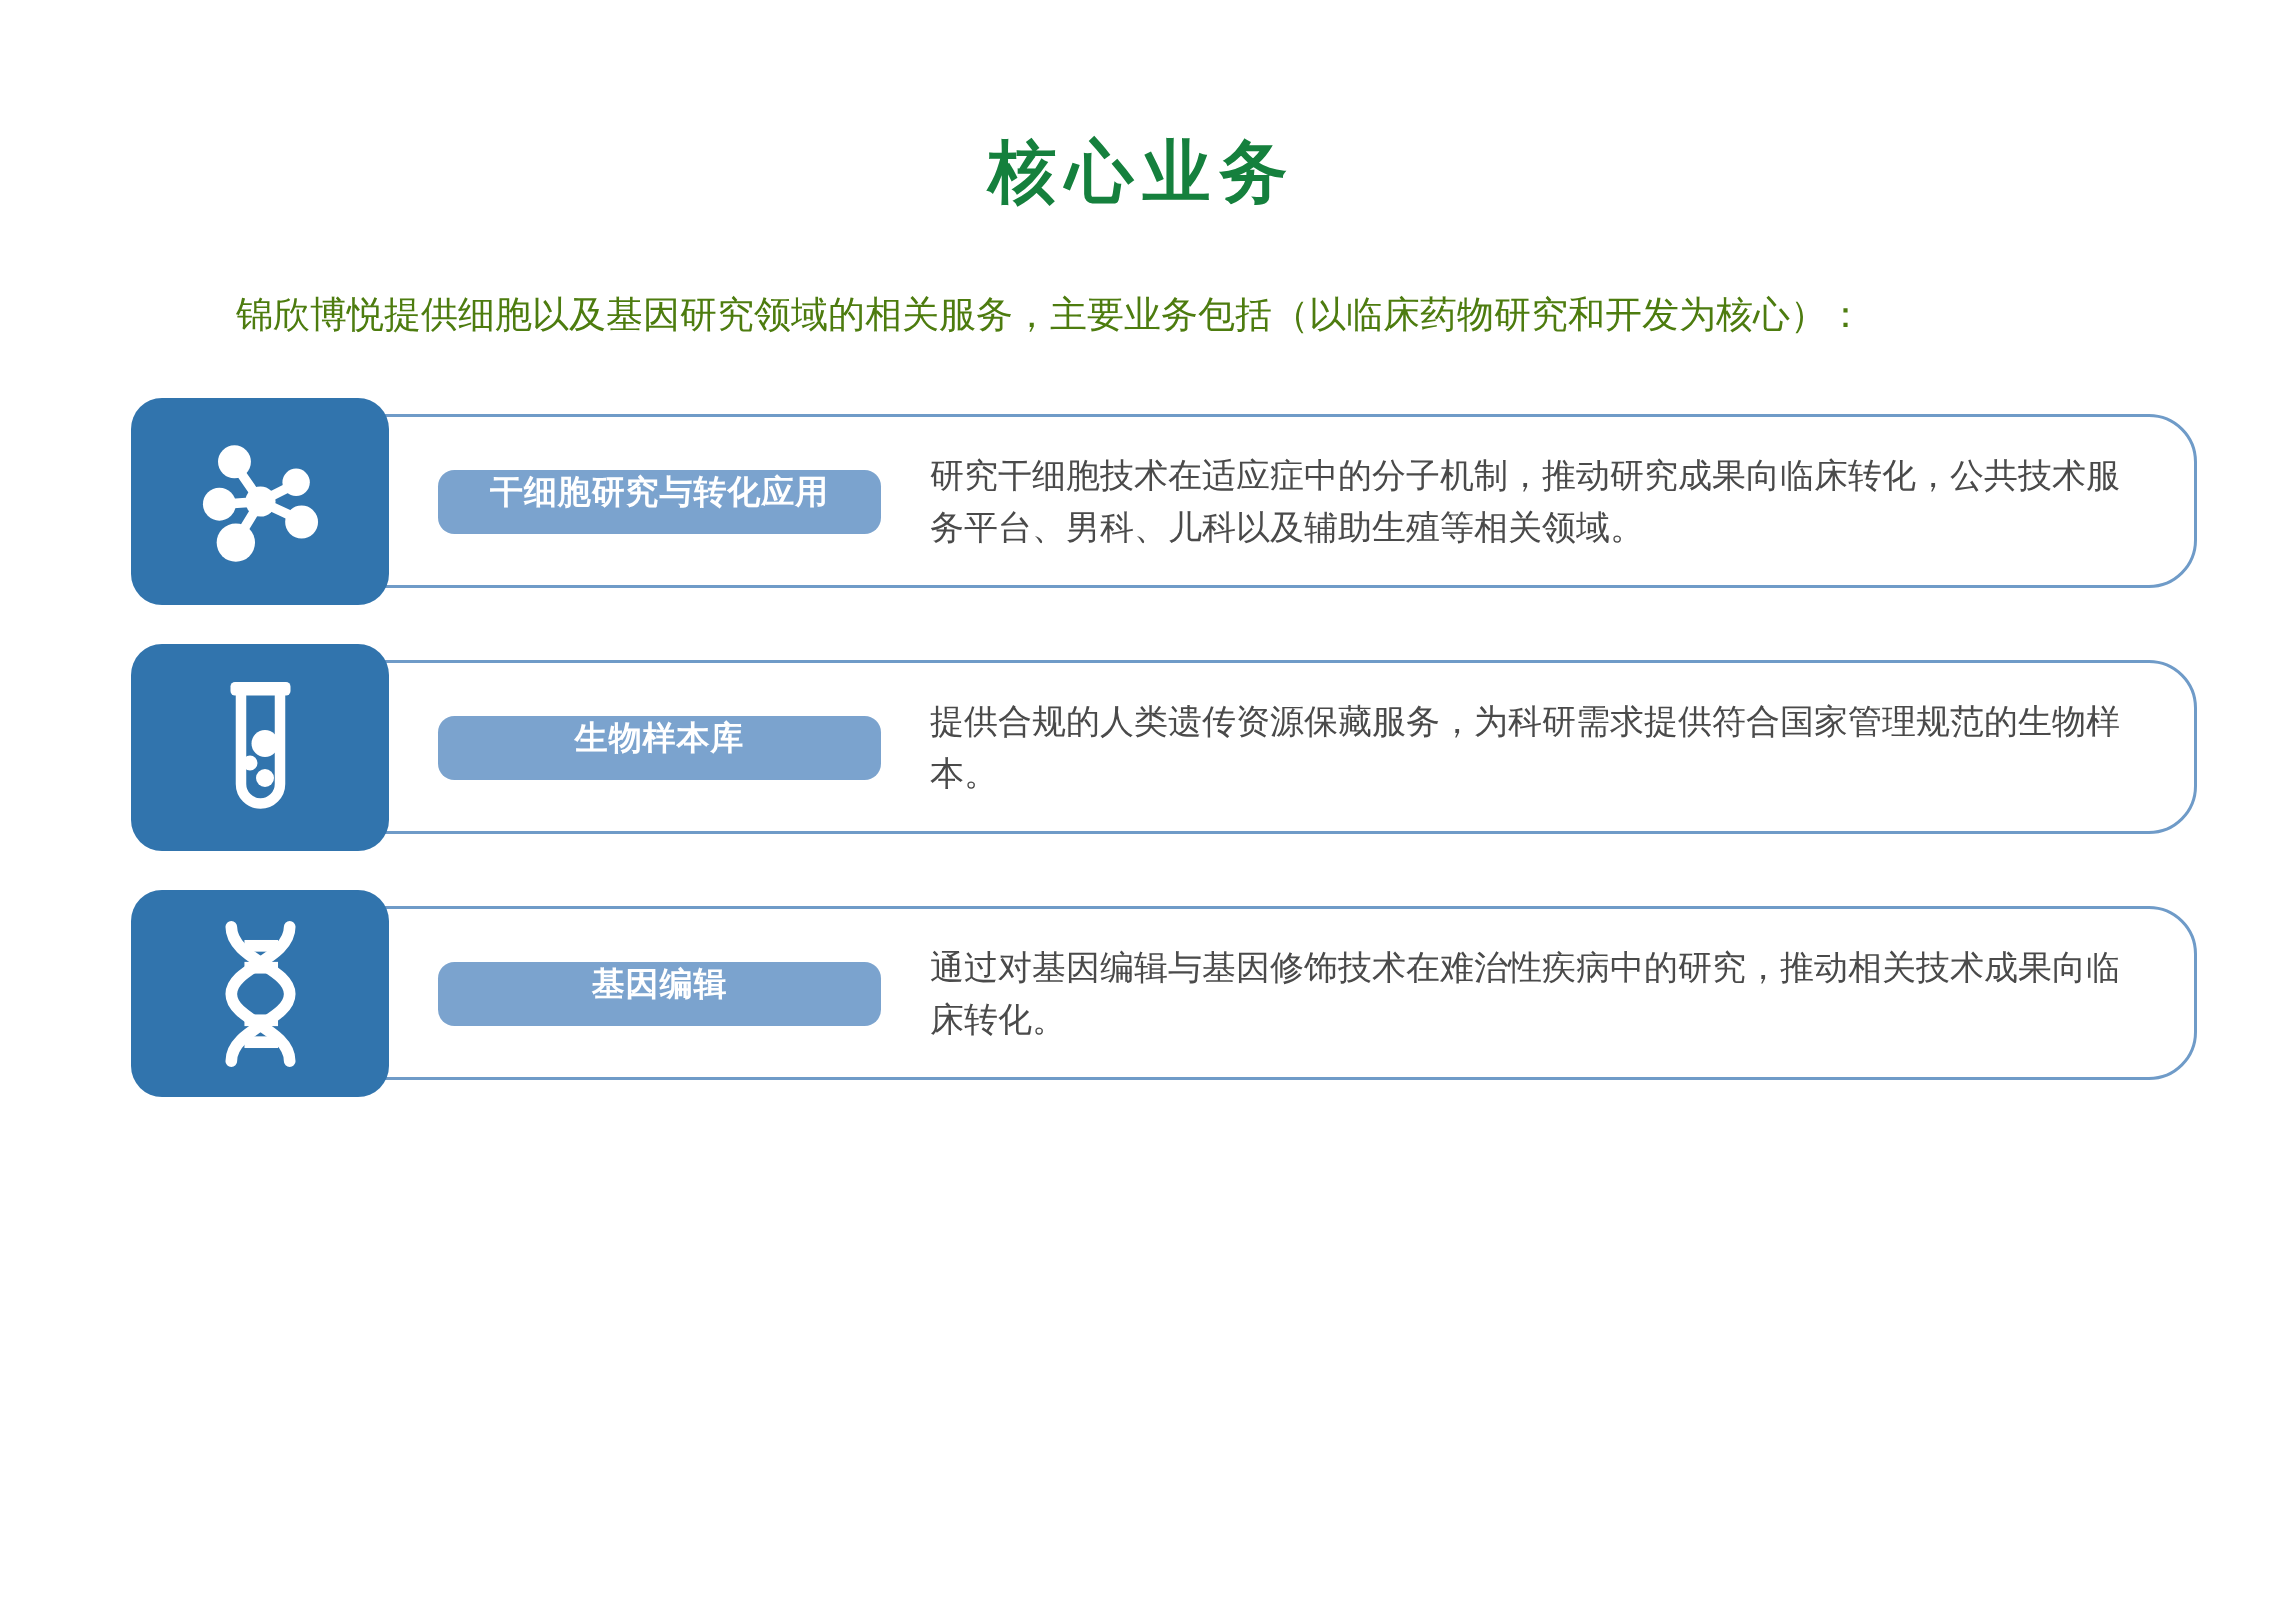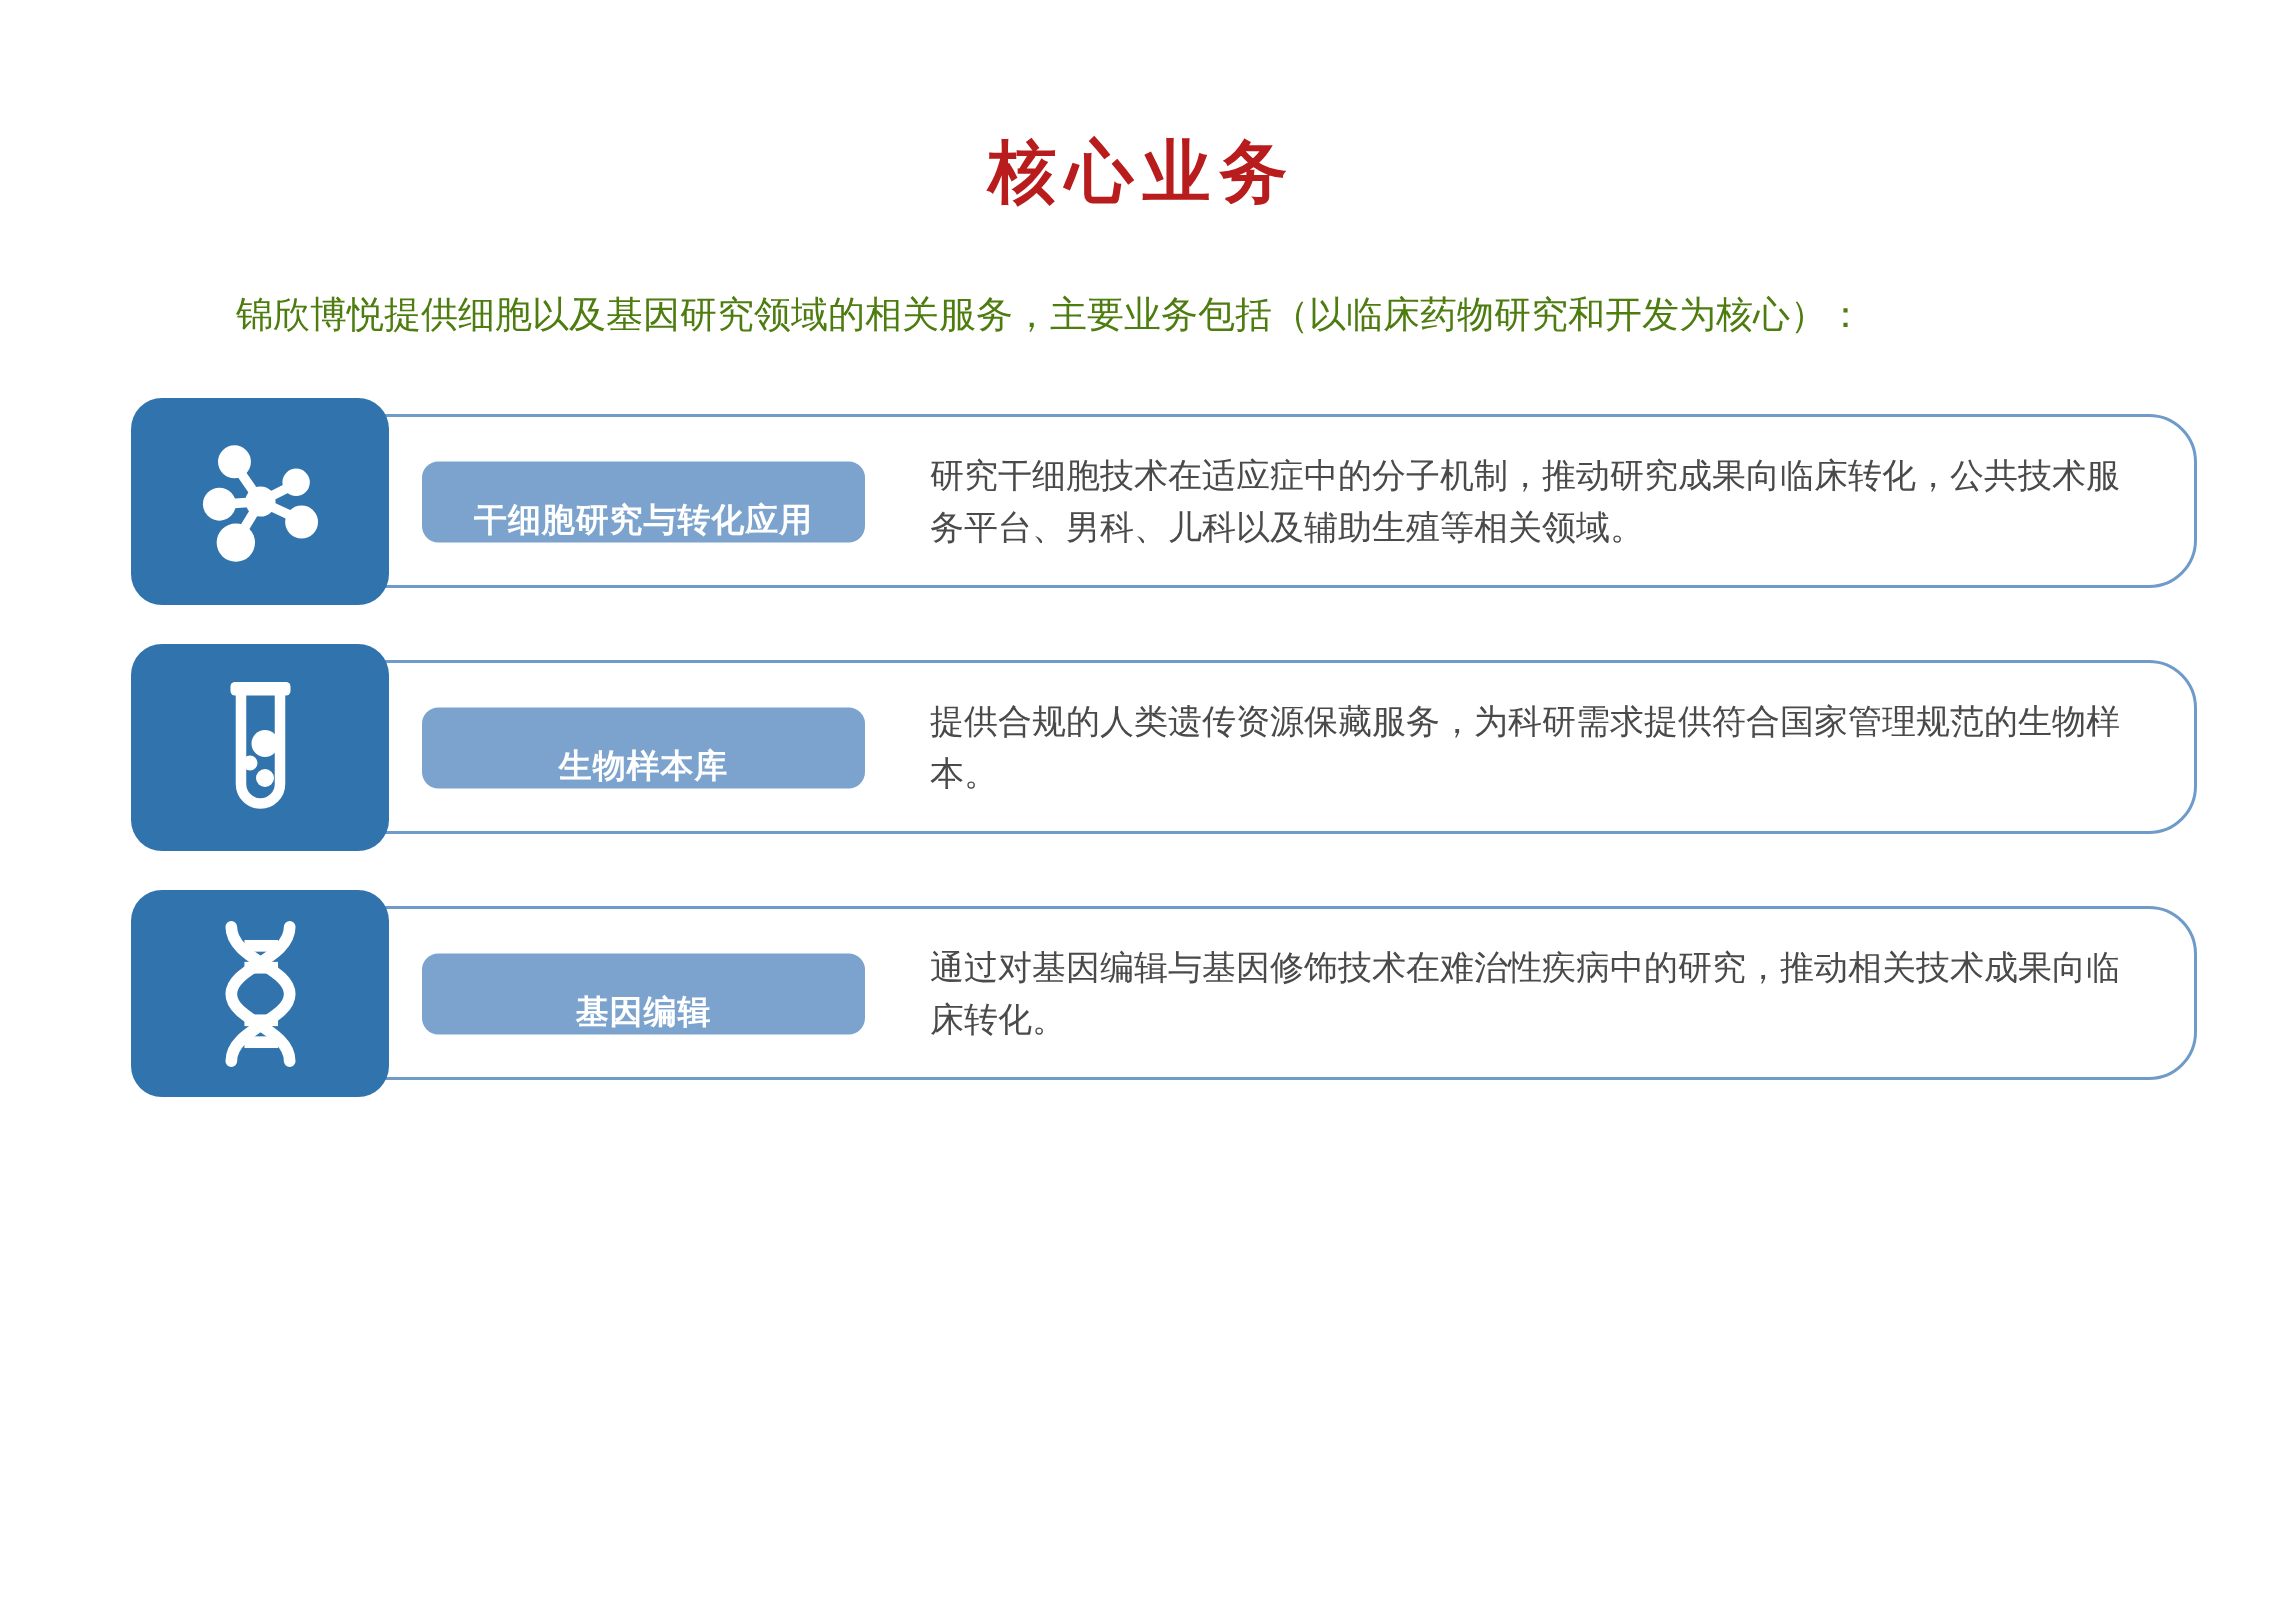--- a/index.html
+++ b/index.html
@@ -25,21 +25,21 @@
   
   .page-title {
     position: absolute;
     top: 137px;
     left: 0;
     width: 2285px;
     text-align: center;
     font-size: 68px;
     font-weight: 700;
     letter-spacing: 9.1px;
-    color: #b91c1c;
+    color: #15803d;
     line-height: 1;
   }
 
   .subtitle {
     position: absolute;
     top: 291px;
     left: 236px;
     font-size: 37px;
     font-weight: 400;
     color: #4d7c0f;
@@ -89,29 +89,29 @@
     z-index: 2;
   }
 
   .icon-tile svg {
     display: block;
   }
 
   
   .label-pill {
     position: absolute;
-    left: 422px;
+    left: 438px;
     top: 50%;
     transform: translateY(-50%);
     width: 443px;
-    height: 81px;
+    height: 64px;
     background: #7BA3CE;
     border-radius: 16.4px;
     display: flex;
-    align-items: flex-end;
+    align-items: flex-start;
     justify-content: center;
     z-index: 3;
   }
 
   .label-pill-text {
     color: #ffffff;
     font-size: 33px;
     font-weight: 700;
     letter-spacing: 0.9px;
     white-space: nowrap;

